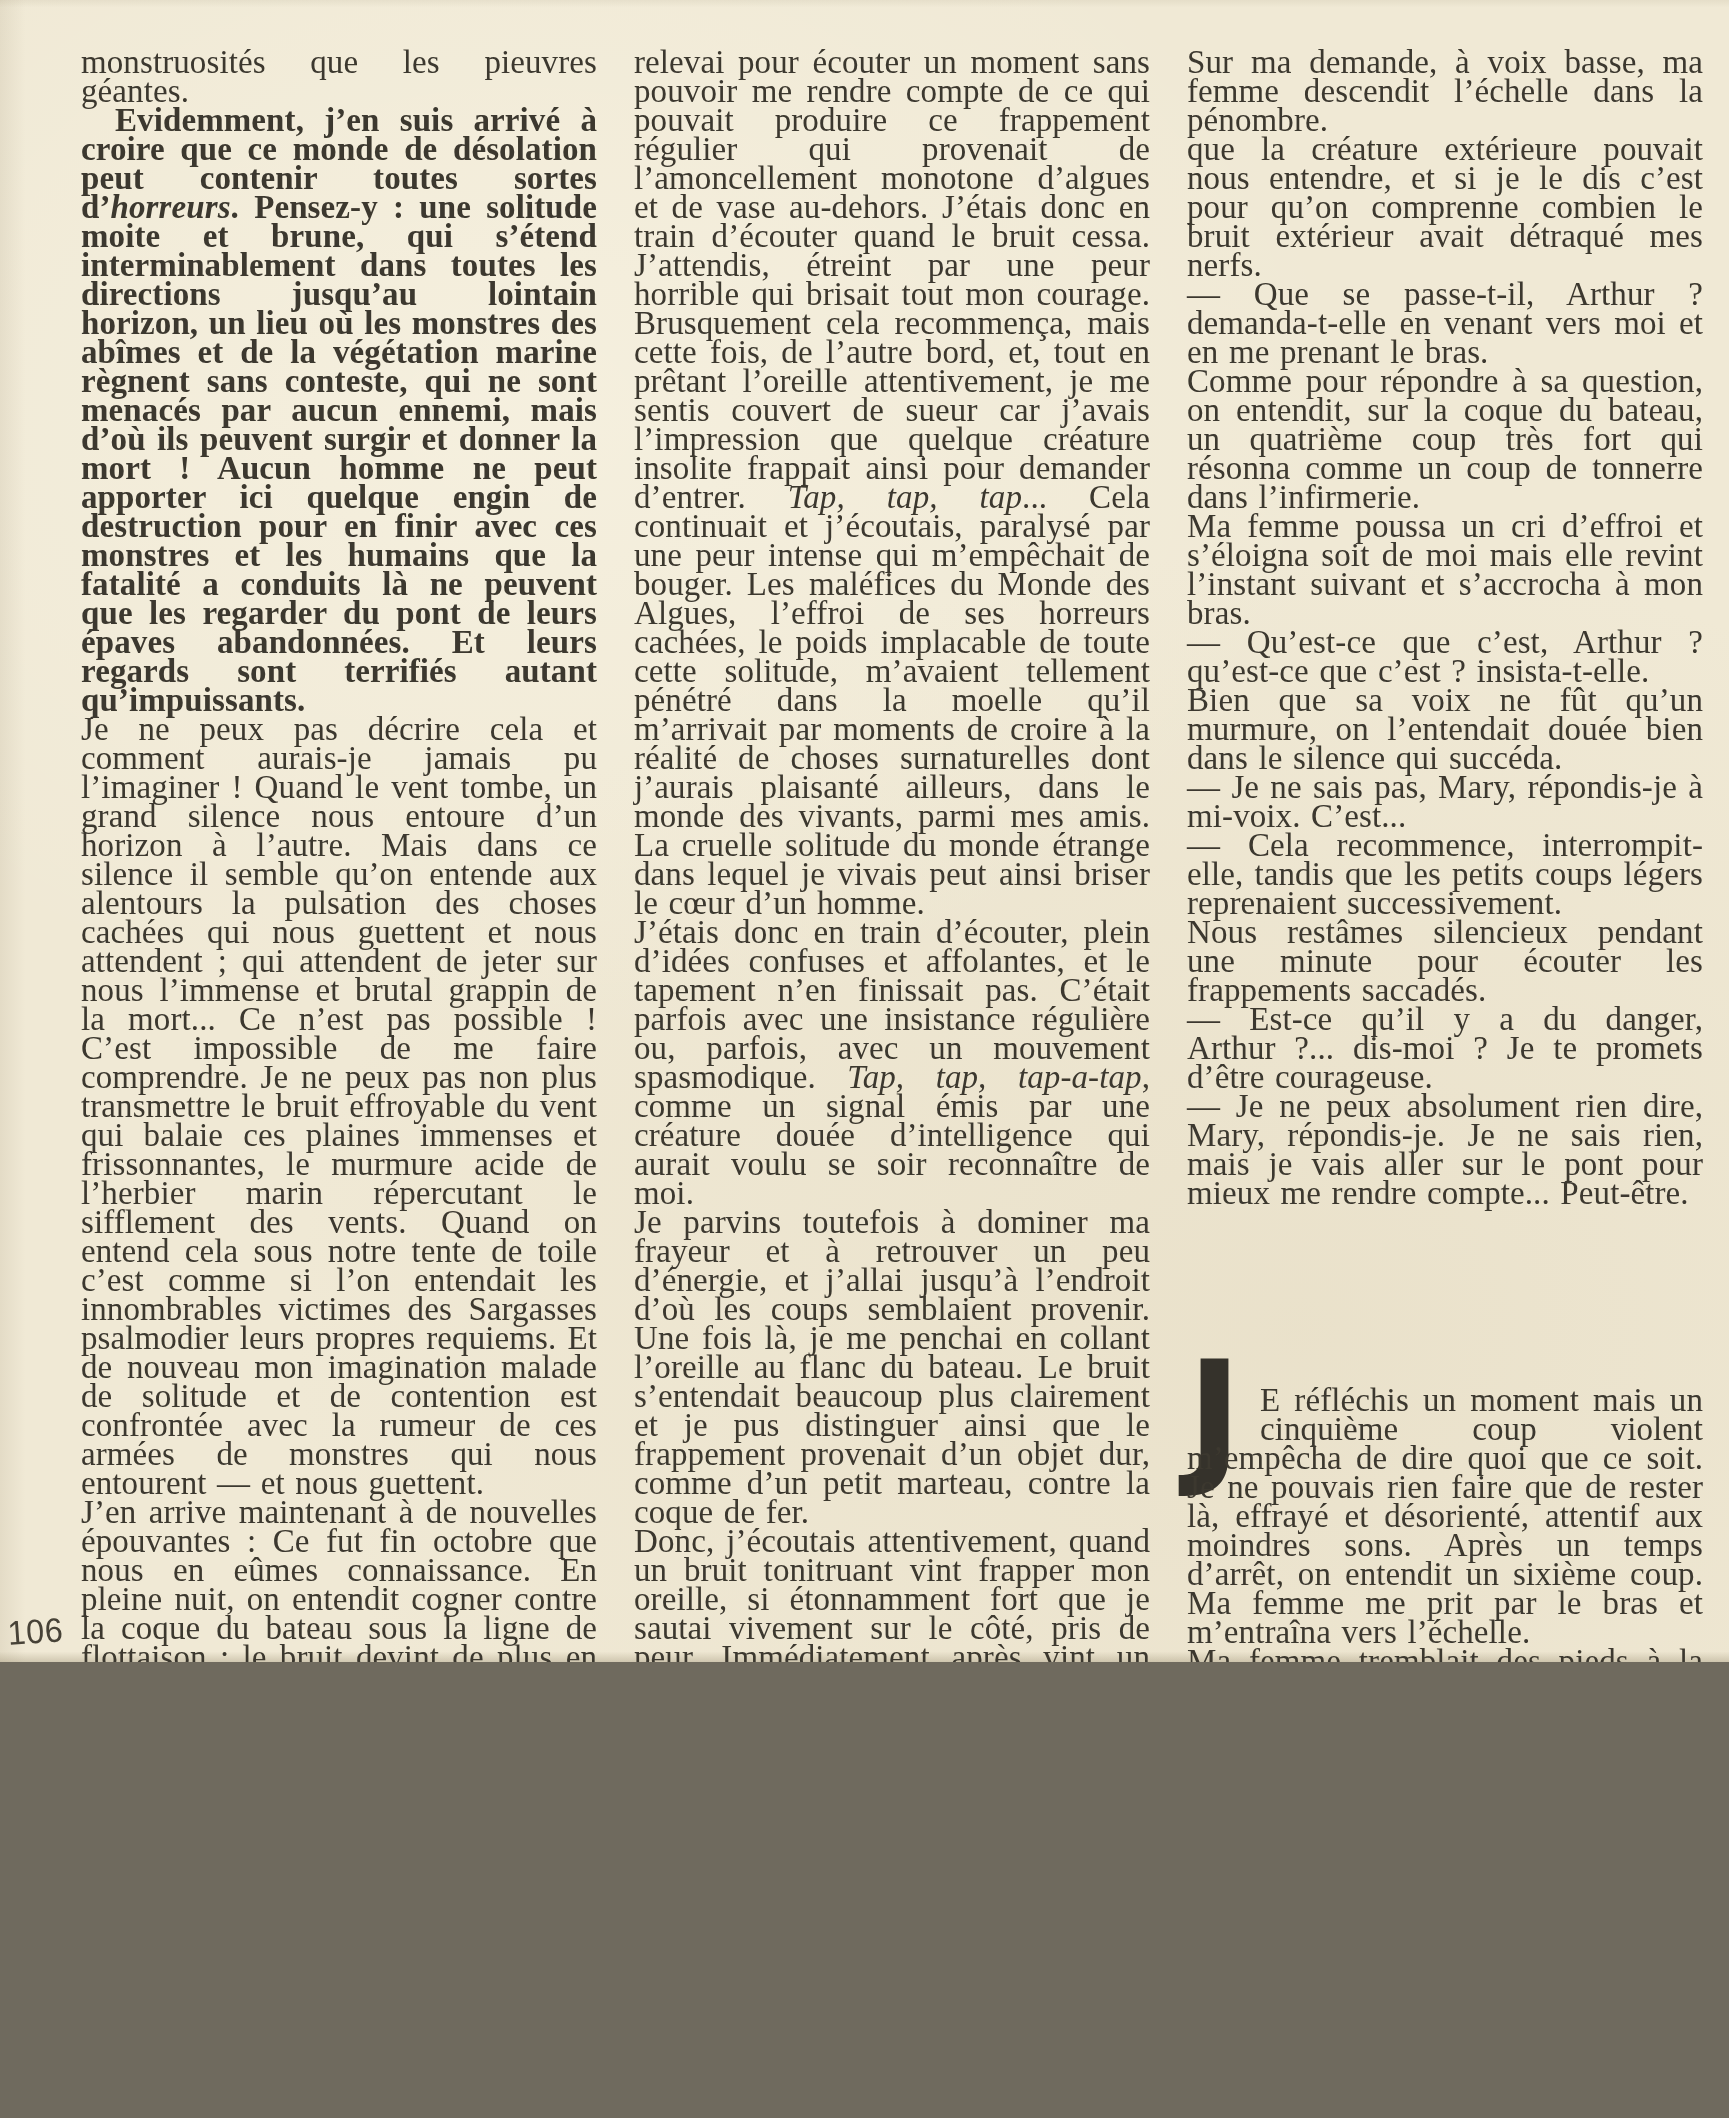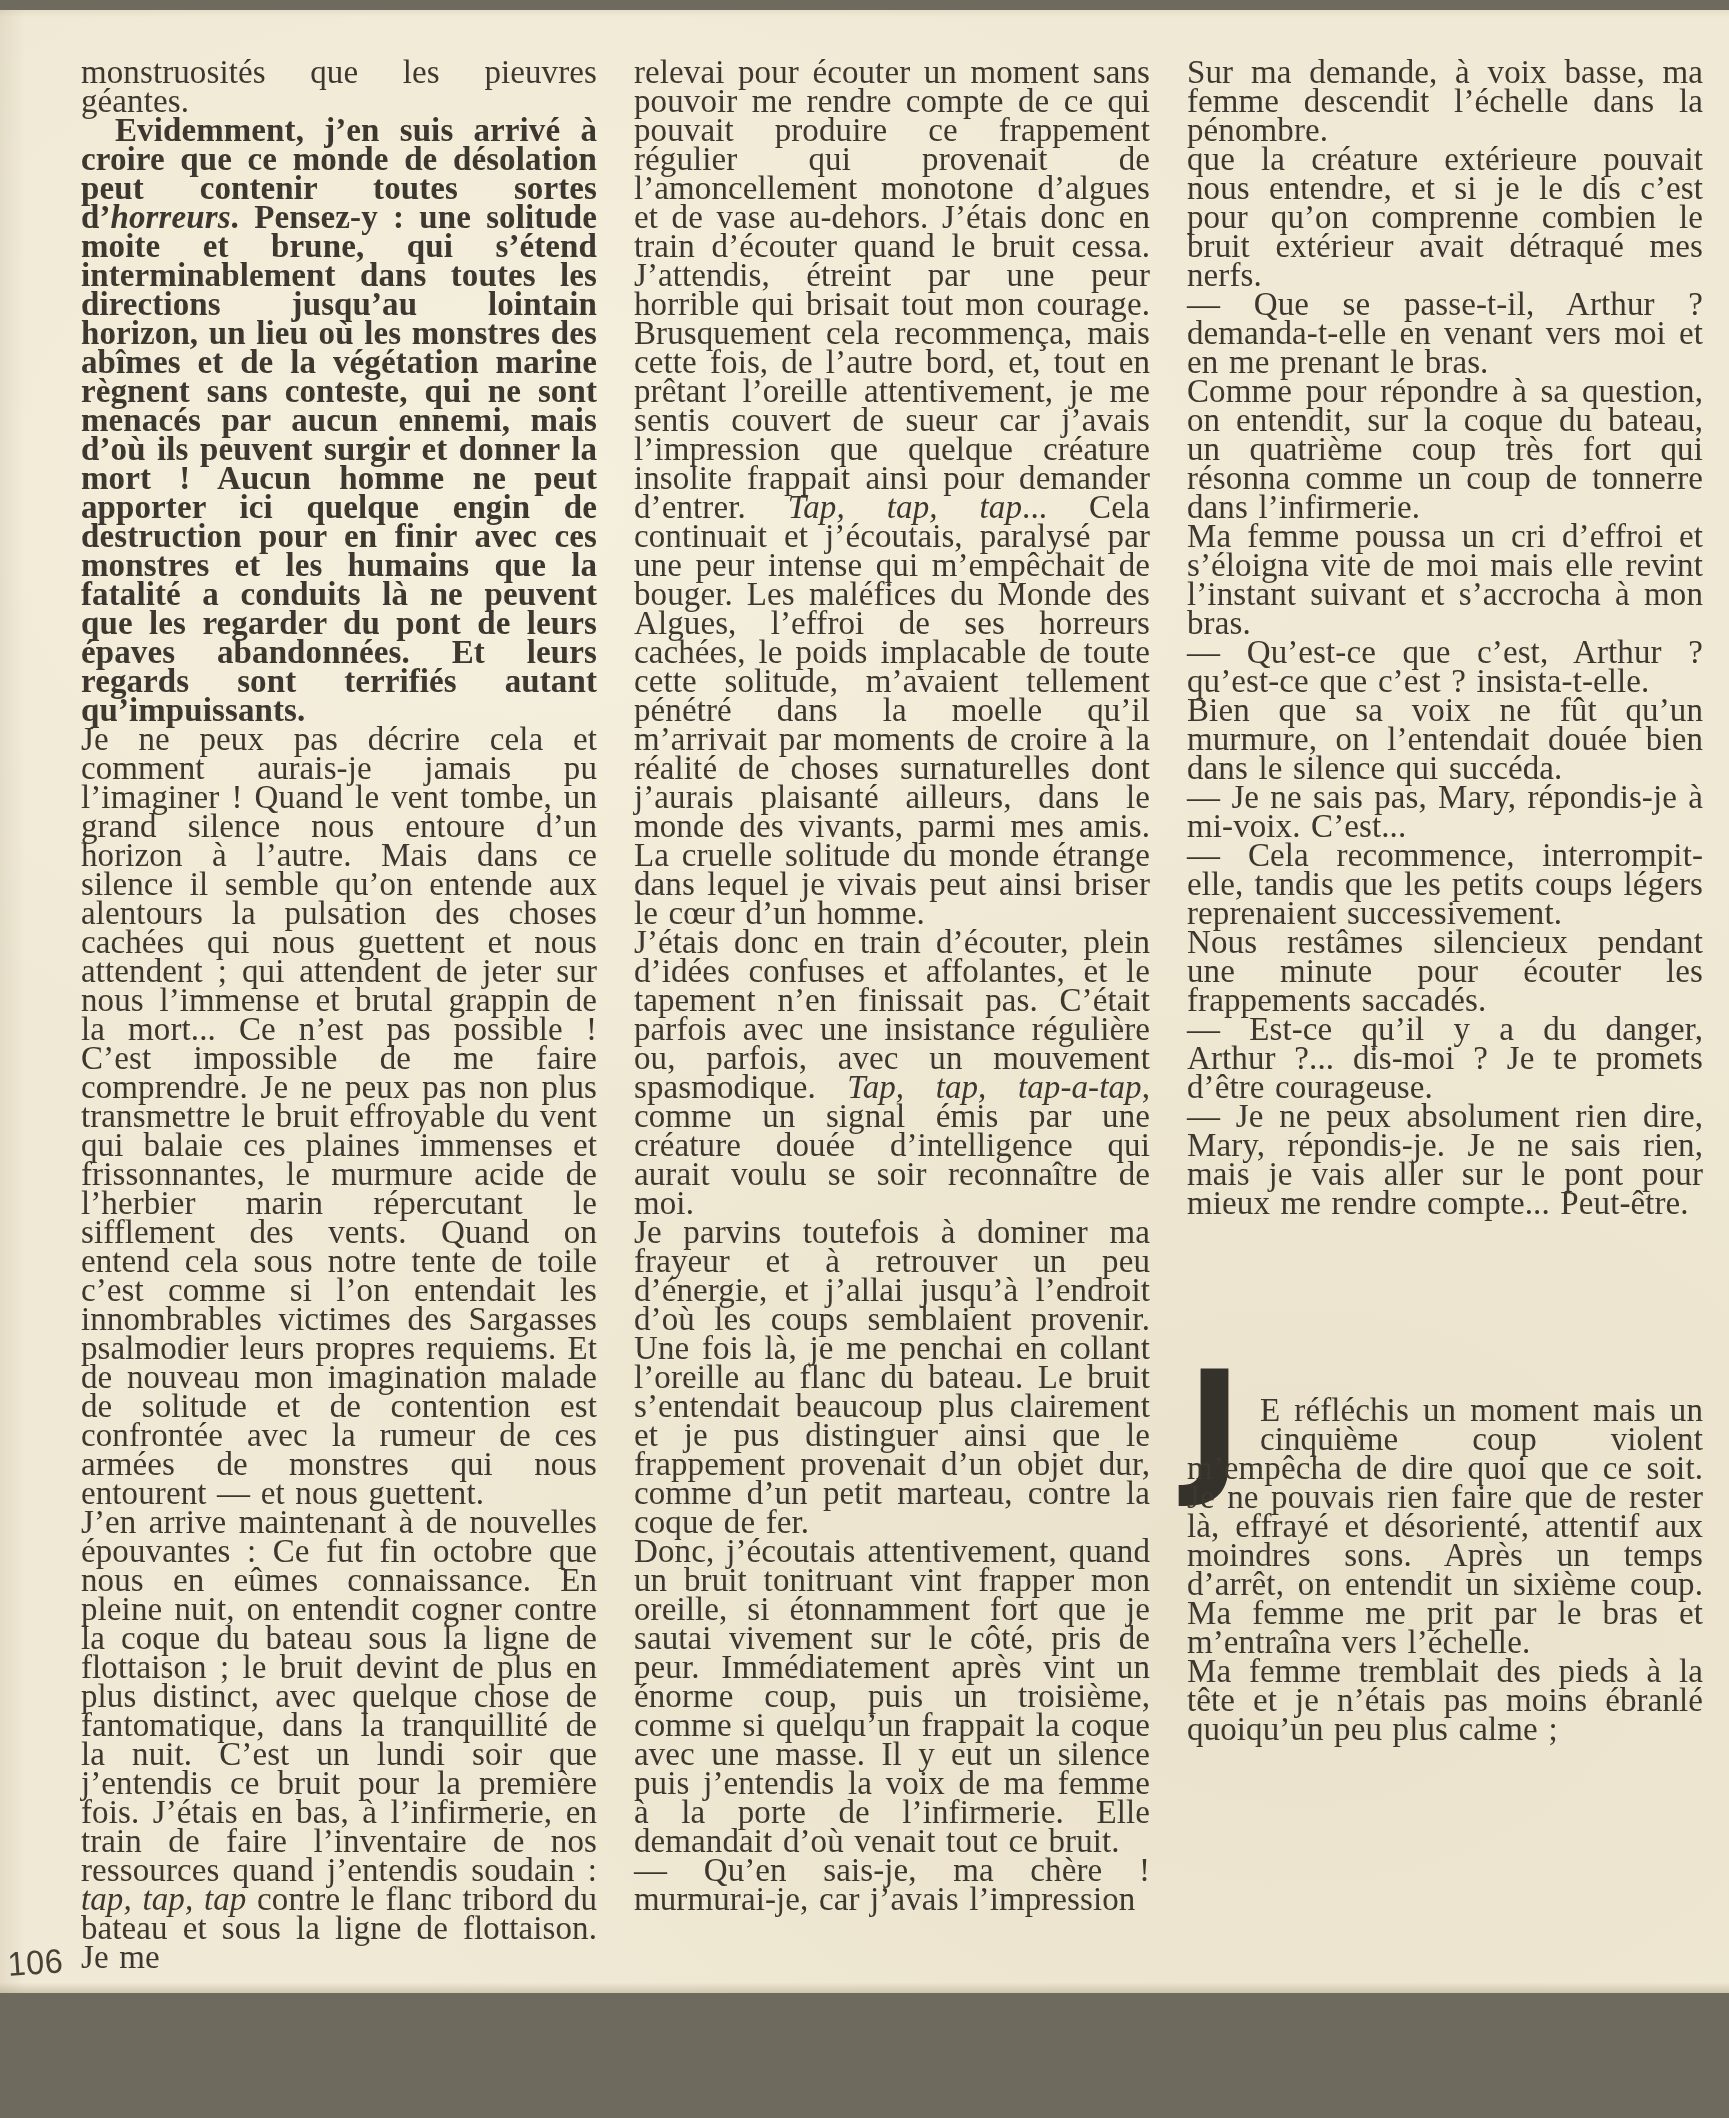--- a/index.html
+++ b/index.html
@@ -1,21 +1,21 @@
 <!DOCTYPE html>
 <html lang="fr" style="font-size:12px"><head>
 <meta charset="utf-8">
 <title>Page 106</title>
 <style>
   html,body{margin:0;padding:0;}
   body{background:#6f6a5e;}
   .page{
     position:relative;
-    width:1729px;height:1983px;
-    margin:10px auto;
+    width:1729px;height:1662px;
+    margin:0 auto;
     overflow:hidden;
     box-sizing:border-box;
     color:#3c382f;
     font-family:"Liberation Serif","DejaVu Serif",serif;
     background:
       linear-gradient(to right, rgba(135,120,90,0.12) 0px, rgba(135,120,90,0) 25.4px),
       linear-gradient(to top,   rgba(125,112,82,0.28) 0px, rgba(125,112,82,0) 10.5px),
       linear-gradient(to bottom,rgba(135,120,90,0.10) 0px, rgba(135,120,90,0) 7.5px),
       radial-gradient(1196px 897px at 30% 25%, rgba(255,252,240,0.35), rgba(255,252,240,0) 70%),
       radial-gradient(1346px 1047px at 75% 80%, rgba(205,190,155,0.18), rgba(205,190,155,0) 75%),
@@ -77,21 +77,21 @@
         <p class="para"><span>J’étais donc en train d’écouter, plein d’idées confuses et affolantes, et le tapement n’en finissait pas. C’était parfois avec une insistance régulière ou, parfois, avec un mouvement spasmodique. </span><em>Tap, tap, tap-a-tap</em><span>, comme un signal émis par une créature douée d’intelligence qui aurait voulu se soir reconnaître de moi.</span></p>
         <p class="para"><span>Je parvins toutefois à dominer ma frayeur et à retrouver un peu d’énergie, et j’allai jusqu’à l’endroit d’où les coups semblaient provenir. Une fois là, je me penchai en collant l’oreille au flanc du bateau. Le bruit s’entendait beaucoup plus clairement et je pus distinguer ainsi que le frappement provenait d’un objet dur, comme d’un petit marteau, contre la coque de fer.</span></p>
         <p class="para"><span>Donc, j’écoutais attentivement, quand un bruit tonitruant vint frapper mon oreille, si étonnamment fort que je sautai vivement sur le côté, pris de peur. Immédiatement après vint un énorme coup, puis un troisième, comme si quelqu’un frappait la coque avec une masse. Il y eut un silence puis j’entendis la voix de ma femme à la porte de l’infirmerie. Elle demandait d’où venait tout ce bruit.</span></p>
         <p class="para"><span>—&nbsp;Qu’en sais-je, ma chère&nbsp;! murmurai-je, car j’avais l’impression</span></p>
       </div>
     <div class="col">
         <p class="para"><span>Sur ma demande, à voix basse, ma femme descendit l’échelle dans la pénombre.</span></p>
         <p class="para"><span>que la créature extérieure pouvait nous entendre, et si je le dis c’est pour qu’on comprenne combien le bruit extérieur avait détraqué mes nerfs.</span></p>
         <p class="para"><span>—&nbsp;Que se passe-t-il, Arthur&nbsp;? demanda-t-elle en venant vers moi et en me prenant le bras.</span></p>
         <p class="para"><span>Comme pour répondre à sa question, on entendit, sur la coque du bateau, un quatrième coup très fort qui résonna comme un coup de tonnerre dans l’infirmerie.</span></p>
-        <p class="para"><span>Ma femme poussa un cri d’effroi et s’éloigna vite de moi mais elle revint l’instant suivant et s’accrocha à mon bras.</span></p>
+        <p class="para"><span>Ma femme poussa un cri d’effroi et s’éloigna soit de moi mais elle revint l’instant suivant et s’accrocha à mon bras.</span></p>
         <p class="para"><span>—&nbsp;Qu’est-ce que c’est, Arthur&nbsp;? qu’est-ce que c’est&nbsp;? insista-t-elle.</span></p>
         <p class="para"><span>Bien que sa voix ne fût qu’un murmure, on l’entendait douée bien dans le silence qui succéda.</span></p>
         <p class="para"><span>—&nbsp;Je ne sais pas, Mary, répondis-je à mi-voix. C’est...</span></p>
         <p class="para"><span>—&nbsp;Cela recommence, interrompit-elle, tandis que les petits coups légers reprenaient successivement.</span></p>
         <p class="para"><span>Nous restâmes silencieux pendant une minute pour écouter les frappements saccadés.</span></p>
         <p class="para"><span>—&nbsp;Est-ce qu’il y a du danger, Arthur&nbsp;?... dis-moi&nbsp;? Je te promets d’être courageuse.</span></p>
         <p class="para"><span>—&nbsp;Je ne peux absolument rien dire, Mary, répondis-je. Je ne sais rien, mais je vais aller sur le pont pour mieux me rendre compte... Peut-être.</span></p>
         <p class="para section-gap"><span class="initial">J</span><span>E réfléchis un moment mais un cinquième coup violent m’empêcha de dire quoi que ce soit. Je ne pouvais rien faire que de rester là, effrayé et désorienté, attentif aux moindres sons. Après un temps d’arrêt, on entendit un sixième coup. Ma femme me prit par le bras et m’entraîna vers l’échelle.</span></p>
         <p class="para"><span>Ma femme tremblait des pieds à la tête et je n’étais pas moins ébranlé quoiqu’un peu plus calme&nbsp;;</span></p>
       </div>

